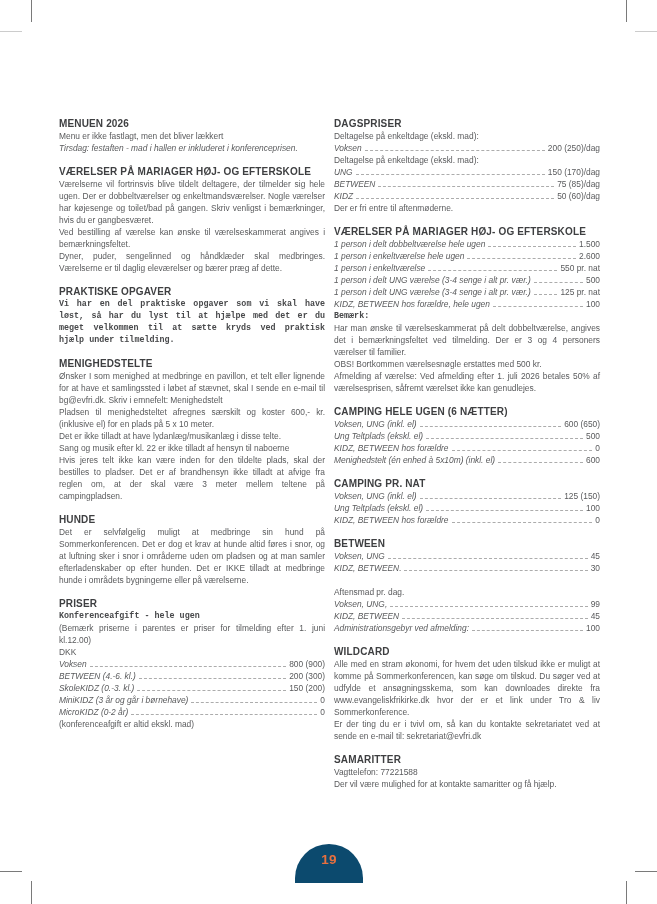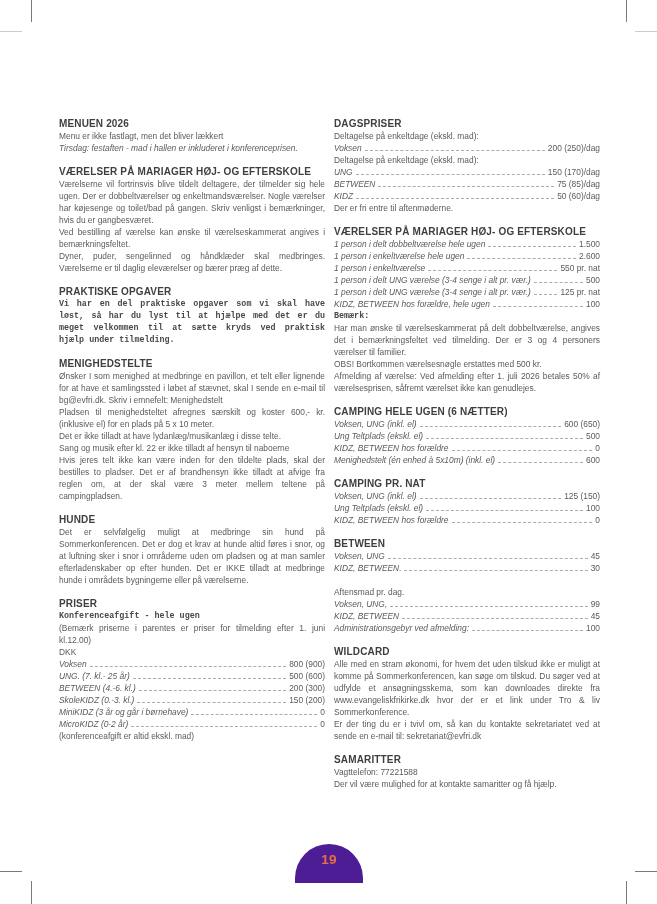--- a/index.html
+++ b/index.html
@@ -120,25 +120,20 @@
       <div class="heading">PRISER</div>
       <p class="para bold">Konferenceafgift - hele ugen</p>
       <p class="para p">(Bemærk priserne i parentes er priser for tilmelding efter 1. juni kl.12.00)</p>
       <p class="para p">DKK</p>
       <div class="price-row">
         <span class="price-label">Voksen</span>
         <span class="leader"></span>
         <span class="price-value">800 (900)</span>
       </div>
       <div class="price-row">
-        <span class="price-label">UNG. (7. kl.- 25 år)</span>
-        <span class="leader"></span>
-        <span class="price-value">500 (600)</span>
-      </div>
-      <div class="price-row">
         <span class="price-label">BETWEEN (4.-6. kl.)</span>
         <span class="leader"></span>
         <span class="price-value">200 (300)</span>
       </div>
       <div class="price-row">
         <span class="price-label">SkoleKIDZ (0.-3. kl.)</span>
         <span class="leader"></span>
         <span class="price-value">150 (200)</span>
       </div>
       <div class="price-row">
@@ -294,15 +289,15 @@
       <p class="para p">Alle med en stram økonomi, for hvem det uden tilskud ikke er muligt at komme på Sommerkonferencen, kan søge om tilskud. Du søger ved at udfylde et ansøgningsskema, som kan downloades direkte fra www.evangeliskfrikirke.dk hvor der er et link under Tro &amp; liv Sommerkonference.</p>
       <p class="para p">Er der ting du er i tvivl om, så kan du kontakte sekretariatet ved at sende en e-mail til: sekretariat@evfri.dk</p>
     </section>
     <section class="section">
       <div class="heading">SAMARITTER</div>
       <p class="para p">Vagttelefon: 77221588</p>
       <p class="para p">Der vil være mulighed for at kontakte samaritter og få hjælp.</p>
     </section>
   </div>
 
-<div id="badge" style="background: #4c1d95;">
+<div id="badge" style="background: #0c4a6e;">
   <span class="num" style="color: rgb(232, 112, 63);">19</span>
 </div>
 
 </body></html>

